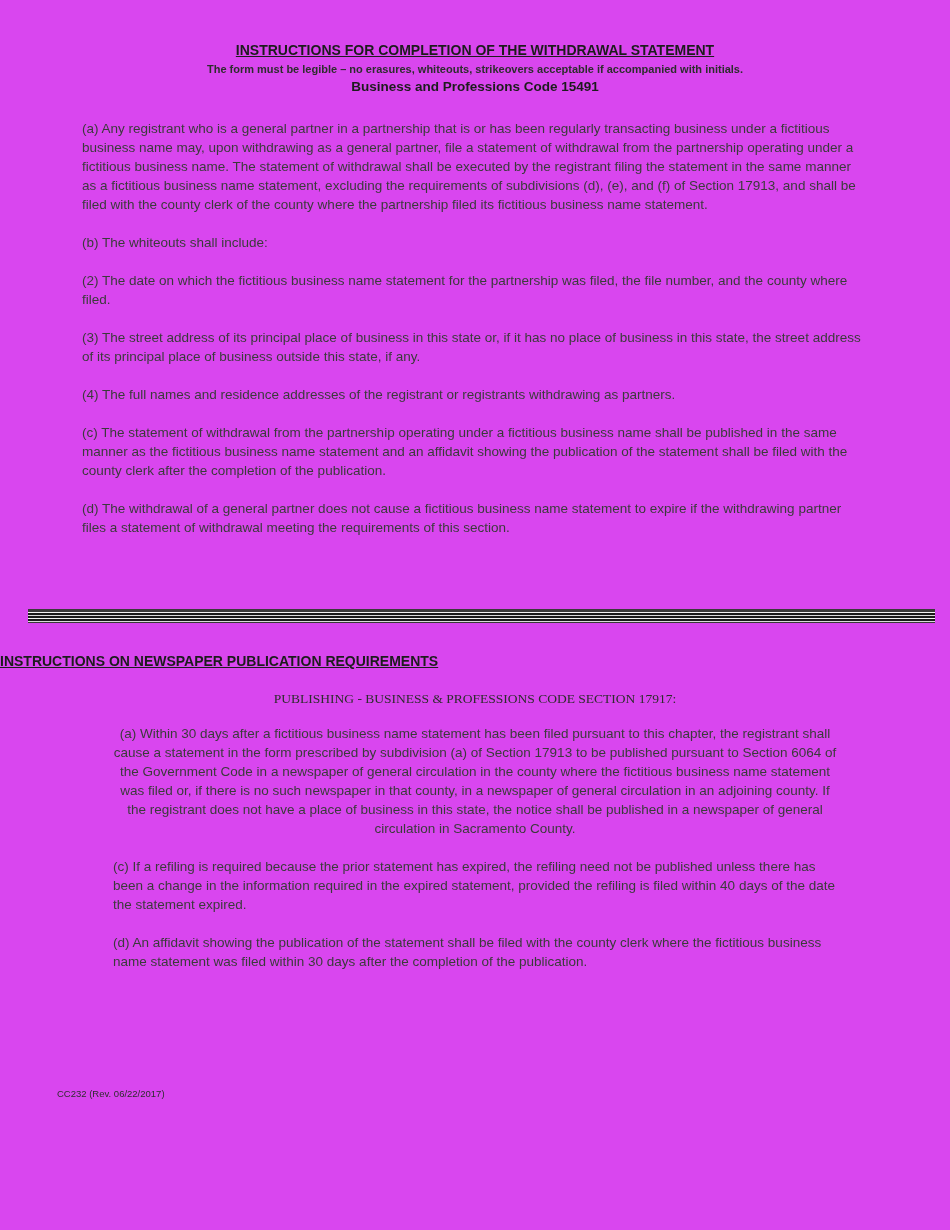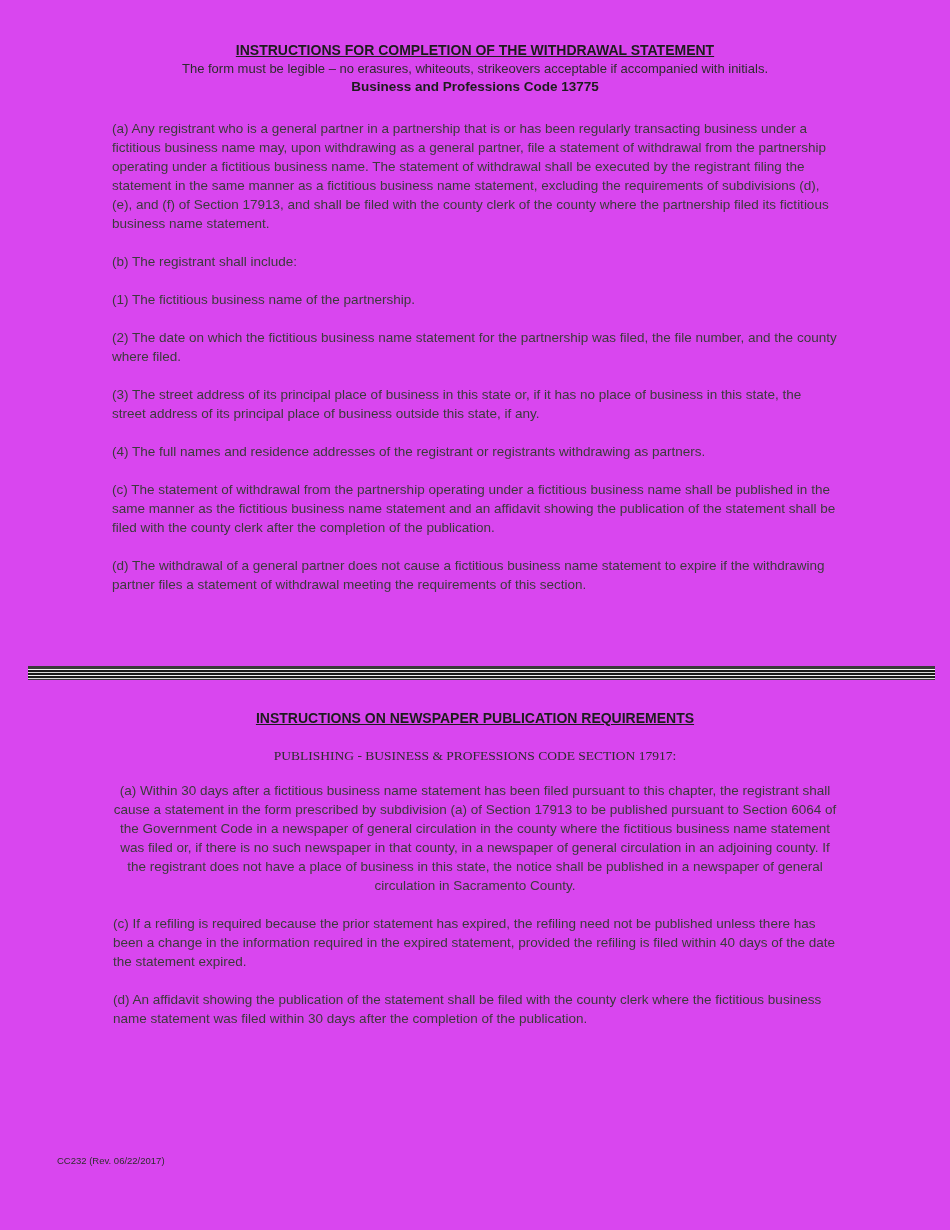--- a/index.html
+++ b/index.html
@@ -10,71 +10,70 @@
     background: #d946ef;
     font-family: "Liberation Sans", sans-serif;
     color: #3b3b3b;
     overflow: hidden;
   }
   .doc-header { padding-top: 42px; text-align: center; }
   .doc-title {
     font-size: 14px; font-weight: bold; color: #1c1c1c;
     text-decoration: underline; margin: 0; line-height: 17px;
   }
-  .doc-subtitle { font-size: 13px; margin: 3px 0 0; line-height: 14px; color: #2d2d2d; }
+  .doc-subtitle { font-size: 11px; margin: 3px 0 0; line-height: 14px; color: #2d2d2d; font-weight: bold; }
   .doc-code { font-size: 13.5px; font-weight: bold; color: #1c1c1c; margin: 3px 0 0; line-height: 16px; }
-  .content { padding: 0 112px; font-size: 13.5px; line-height: 19px; }
+  .content { padding: 0 82px; font-size: 13.5px; line-height: 19px; }
   .content p { margin: 0 0 19px 0; }
   .content p.first-para { margin-top: 24px; }
   .section-divider {
     height: 14px;
     margin: 72px 15px 0 28px;
     background: linear-gradient(to bottom,
       #3a3a3a 0px, #3a3a3a 3px,
       #f2f2f2 3px, #f2f2f2 4px,
       #1a1a1a 4px, #1a1a1a 6px,
       #d9d9d9 6px, #d9d9d9 7px,
       #1a1a1a 7px, #1a1a1a 9px,
       #f2f2f2 9px, #f2f2f2 10px,
       #1a1a1a 10px, #1a1a1a 12px,
       #d9d9d9 12px, #d9d9d9 13px,
       #3a3a3a 13px, #3a3a3a 14px);
   }
   .section2-title {
-    margin: 30px 0 0; text-align: center;
+    margin: 30px 0 0; 
     font-size: 14px; font-weight: bold; color: #1c1c1c;
     text-decoration: underline; line-height: 17px;
   }
   .section2-subtitle {
     margin: 21px 0 0; text-align: center;
     font-size: 13.5px; line-height: 16px; color: #2d2d2d; font-weight: normal; font-family: Liberation Serif, serif;
   }
   .content2 { padding: 0 113px; font-size: 13.5px; line-height: 19px; }
   .content2 p { margin: 0 0 19px 0; }
   .content2 p.first-para { margin-top: 17px; text-align: center; }
   .doc-footer {
-    position: absolute; left: 57px; top: 1155px;
+    position: absolute; left: 57px; top: 1088px;
     font-size: 9.5px; color: #2d2d2d; line-height: 12px;
   }
 </style>
 </head>
 <body>
 
 <div class="page">
 
   <header class="doc-header">
     <h1 class="doc-title">INSTRUCTIONS FOR COMPLETION OF THE WITHDRAWAL STATEMENT</h1>
     <p class="doc-subtitle">The form must be legible – no erasures, whiteouts, strikeovers acceptable if accompanied with initials.</p>
-    <p class="doc-code">Business and Professions Code 13775</p>
+    <p class="doc-code">Business and Professions Code 15491</p>
   </header>
 
   <main class="content">
     <p class="first-para">(a) Any registrant who is a general partner in a partnership that is or has been regularly transacting business under a fictitious business name may, upon withdrawing as a general partner, file a statement of withdrawal from the partnership operating under a fictitious business name. The statement of withdrawal shall be executed by the registrant filing the statement in the same manner as a fictitious business name statement, excluding the requirements of subdivisions (d), (e), and (f) of Section 17913, and shall be filed with the county clerk of the county where the partnership filed its fictitious business name statement.</p>
-    <p>(b) The registrant shall include:</p>
-    <p>(1) The fictitious business name of the partnership.</p>
+    <p>(b) The whiteouts shall include:</p>
     <p>(2) The date on which the fictitious business name statement for the partnership was filed, the file number, and the county where filed.</p>
     <p>(3) The street address of its principal place of business in this state or, if it has no place of business in this state, the street address of its principal place of business outside this state, if any.</p>
     <p>(4) The full names and residence addresses of the registrant or registrants withdrawing as partners.</p>
     <p>(c) The statement of withdrawal from the partnership operating under a fictitious business name shall be published in the same manner as the fictitious business name statement and an affidavit showing the publication of the statement shall be filed with the county clerk after the completion of the publication.</p>
     <p>(d) The withdrawal of a general partner does not cause a fictitious business name statement to expire if the withdrawing partner files a statement of withdrawal meeting the requirements of this section.</p>
   </main>
 
   <div class="section-divider"></div>
 
   <section>

